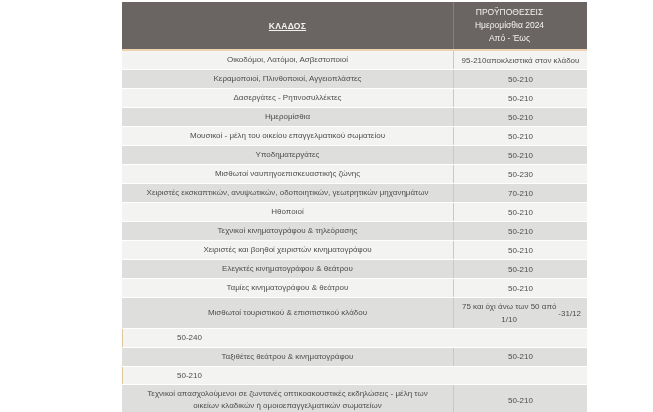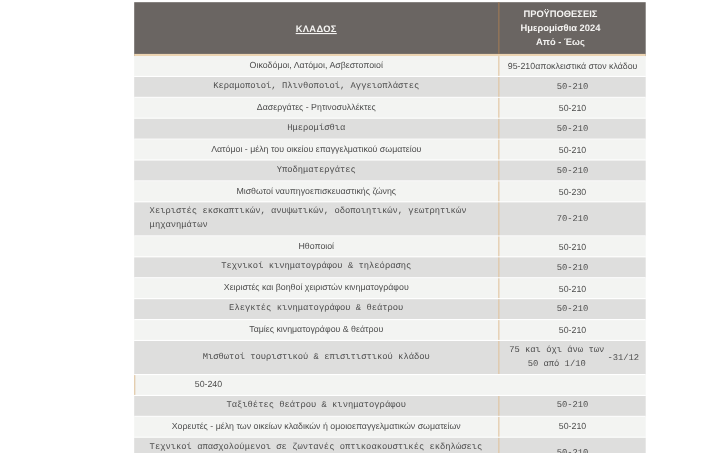--- a/index.html
+++ b/index.html
@@ -40,38 +40,38 @@
     letter-spacing: 0.3px;
     text-decoration: underline;
   }
   .hc2 {
     width: 112px;
     box-sizing: border-box;
     border-left: 1px solid var(--divider-header, #a07a56);
     text-align: center;
     padding: 4px 2px;
     font-size: 8.5px;
-    font-weight: bold;
+    font-weight: normal;
     line-height: 13px;
   }
   .row {
     display: flex;
     border-bottom: 1px solid #ffffff;
     min-height: 17.5px;
     color: var(--body-text, #4d4d4d);
   }
   .row.light { background: var(--row-light, #f3f4f2); }
-  .row.dark  { background: var(--row-dark, #dededd); font-family: Liberation Mono, monospace; }
+  .row.dark  { background: var(--row-dark, #dededd); }
   .c1 {
     width: 331px;
     box-sizing: border-box;
     display: flex;
     align-items: center;
     justify-content: center;
-    text-align: left;
+    text-align: center;
     font-size: 8px;
     line-height: 12px;
     padding: 3px 14px;
   }
   .c2 {
     width: 134px;
     box-sizing: border-box;
     border-left: 1px solid var(--divider-body, #e0c49f);
     display: flex;
     flex-direction: row;
@@ -123,21 +123,21 @@
 
   <div class="row dark">
     <div class="c1">Ημερομίσθια</div>
     <div class="c2">
       <div>50-210</div>
 
     </div>
   </div>
 
   <div class="row light">
-    <div class="c1">Λατόμοι - μέλη του οικείου επαγγελματικού σωματείου</div>
+    <div class="c1">Μουσικοί - μέλη του οικείου επαγγελματικού σωματείου</div>
     <div class="c2">
       <div>50-210</div>
 
     </div>
   </div>
 
   <div class="row dark">
     <div class="c1">Υποδηματεργάτες</div>
     <div class="c2">
       <div>50-210</div>
@@ -218,21 +218,20 @@
 
   <div class="row dark">
     <div class="c1">Ταξιθέτες θεάτρου &amp; κινηματογράφου</div>
     <div class="c2">
       <div>50-210</div>
 
     </div>
   </div>
 
   <div class="row light">
-    <div class="c1">Χορευτές - μέλη των οικείων κλαδικών ή ομοιοεπαγγελματικών σωματείων</div>
     <div class="c2">
       <div>50-210</div>
 
     </div>
   </div>
 
   <div class="row dark">
     <div class="c1">Τεχνικοί απασχολούμενοι σε ζωντανές οπτικοακουστικές εκδηλώσεις - μέλη των οικείων κλαδικών ή ομοιοεπαγγελματικών σωματείων</div>
     <div class="c2">
       <div>50-210</div>

